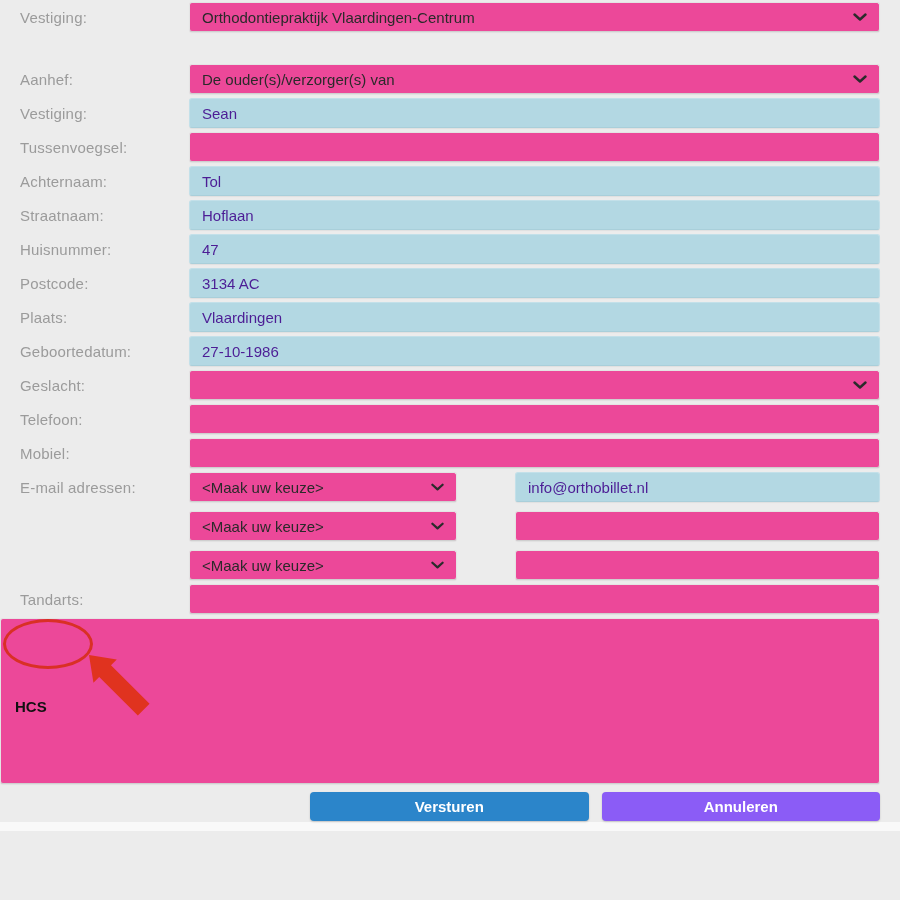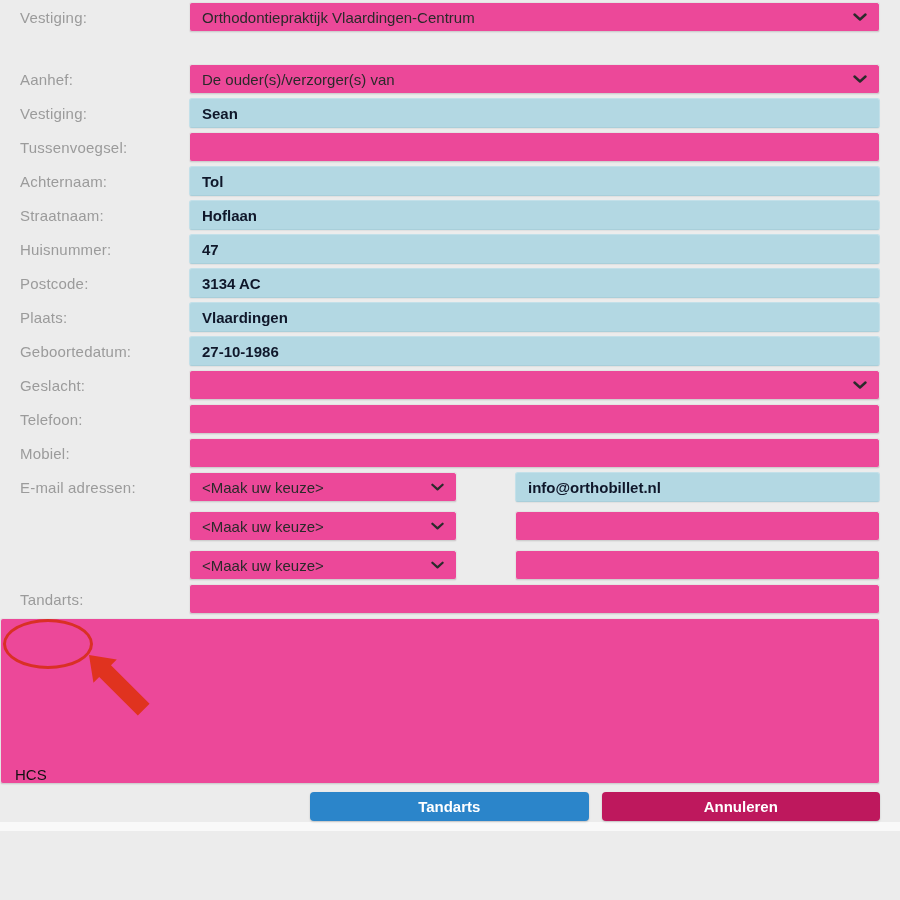--- a/index.html
+++ b/index.html
@@ -24,28 +24,28 @@
     border:1px solid #e4e4e4;border-bottom-color:#cfcfcf;
     border-radius:3px;
     box-shadow:0 1px 1px rgba(0,0,0,0.05);
     display:flex;align-items:center;
     padding:0 12px;
     font-size:15px;color:#2a2a2a;
   }
   .field.filled{
     background:#b3d8e3;
     border-color:#c3e0e9;border-bottom-color:#a9cfda;
-    color:#0f172a;font-weight:700;
+    color:#4c1d95;font-weight:400;
   }
   .select .chev{margin-left:auto;flex:none;display:flex;align-items:center;}
   .textarea{
-    height:166px;align-items:flex-end;
+    height:166px;align-items:center;
     padding-top:11px;
     position:relative;
-    font-weight:400;color:#111;
+    font-weight:700;color:#111;
   }
   .email-row{display:flex;margin-bottom:9px;gap:46px;}
   .email-row:last-child{margin-bottom:0;}
   .email-choice{flex:none;width:268px;box-sizing:border-box;}
   .email-value{flex:1;margin-left:12px;}
   
   .ann-ellipse{
     position:absolute;left:2px;top:0px;
     width:84px;height:44px;
     border:3px solid #d93025;border-radius:50%;
@@ -59,21 +59,21 @@
   
   .buttons{display:flex;gap:13px;margin:8px 20px 0 310px;}
   .btn{
     flex:1;height:29px;border:none;border-radius:4px;
     color:#ffffff;font-size:15px;font-weight:bold;
     font-family:"Liberation Sans","DejaVu Sans",sans-serif;
     display:flex;align-items:center;justify-content:center;
     cursor:pointer;box-shadow:0 1px 2px rgba(0,0,0,0.18);
   }
   .btn-submit{background:#2b85ca;}
-  .btn-cancel{background:#be185d;}
+  .btn-cancel{background:#8b5cf6;}
   .bottom-strip{height:9px;background:#f9f9f9;margin-top:1px;}
 </style>
 </head>
 <body>
 
 <div class="form-wrap">
 
   <div class="row row-vestiging">
     <div class="label">Vestiging:</div>
     <div class="field-area">
@@ -268,19 +268,19 @@
         <div class="ann-arrow">
           <svg width="64" height="64" viewBox="0 0 62 62">
             <polygon points="0,0 26.9,4.3 21.3,9.9 58.7,47.3 47.3,58.7 9.9,21.3 4.3,26.9" fill="#e0331f"></polygon>
           </svg>
         </div>
       </div>
     </div>
   </div>
 
   <div class="buttons">
-    <button class="btn btn-submit">Tandarts</button>
+    <button class="btn btn-submit">Versturen</button>
     <button class="btn btn-cancel">Annuleren</button>
   </div>
 
   <div class="bottom-strip"></div>
 
 </div>
 
 </body></html>

